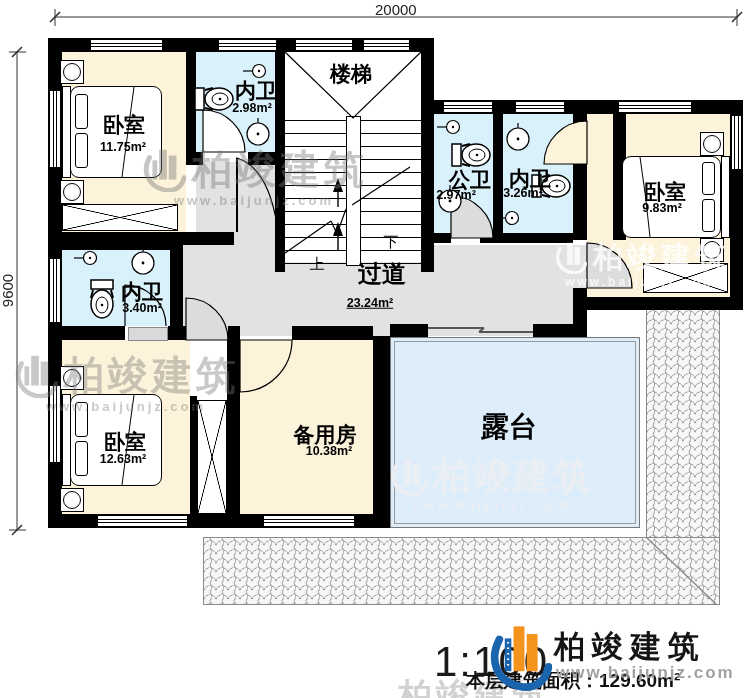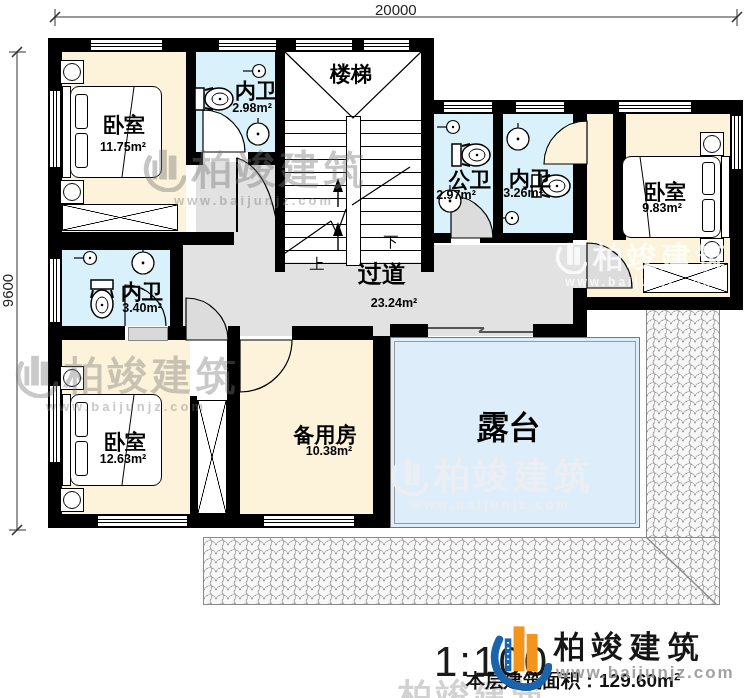--- a/index.html
+++ b/index.html
@@ -249,29 +249,29 @@
   <div class="rlabel" style="left:530px;top:178px;">内卫</div>
   <div class="rarea" style="left:523px;top:193px;">3.26m²</div>
 
   <div class="rlabel" style="left:665px;top:191px;">卧室</div>
   <div class="rarea" style="left:662px;top:208px;">9.83m²</div>
 
   <div class="rlabel" style="left:142px;top:291px;">内卫</div>
   <div class="rarea" style="left:142px;top:308px;">3.40m²</div>
 
   <div class="rlabel" style="left:382px;top:274px;font-size:24px;">过道</div>
-  <div class="rarea" style="left:394px;top:303px;">23.24m²</div>
+  <div class="rarea" style="left:370px;top:303px;text-decoration:underline;">23.24m²</div>
 
   <div class="rlabel" style="left:125px;top:441px;">卧室</div>
   <div class="rarea" style="left:123px;top:459px;">12.63m²</div>
 
   <div class="rlabel" style="left:325px;top:434px;">备用房</div>
   <div class="rarea" style="left:329px;top:451px;">10.38m²</div>
 
-  <div class="rlabel" style="left:509px;top:427px;font-size:32px;">露台</div>
+  <div class="rlabel" style="left:509px;top:427px;font-size:28px;">露台</div>
 
   <div class="mark" style="left:317px;top:263px;">上</div>
   <div class="mark" style="left:391px;top:241px;">下</div>
 
   <div class="dim" style="left:375px;top:2px;">20000</div>
   <div class="dim" style="left:-9px;top:283px;transform:rotate(-90deg);">9600</div>
 
   <div class="wm" style="left:140px;top:146px;color:rgba(120,120,120,.42);">
     <div class="wm-row">
       <svg width="46" height="46" viewBox="0 0 48 48">

